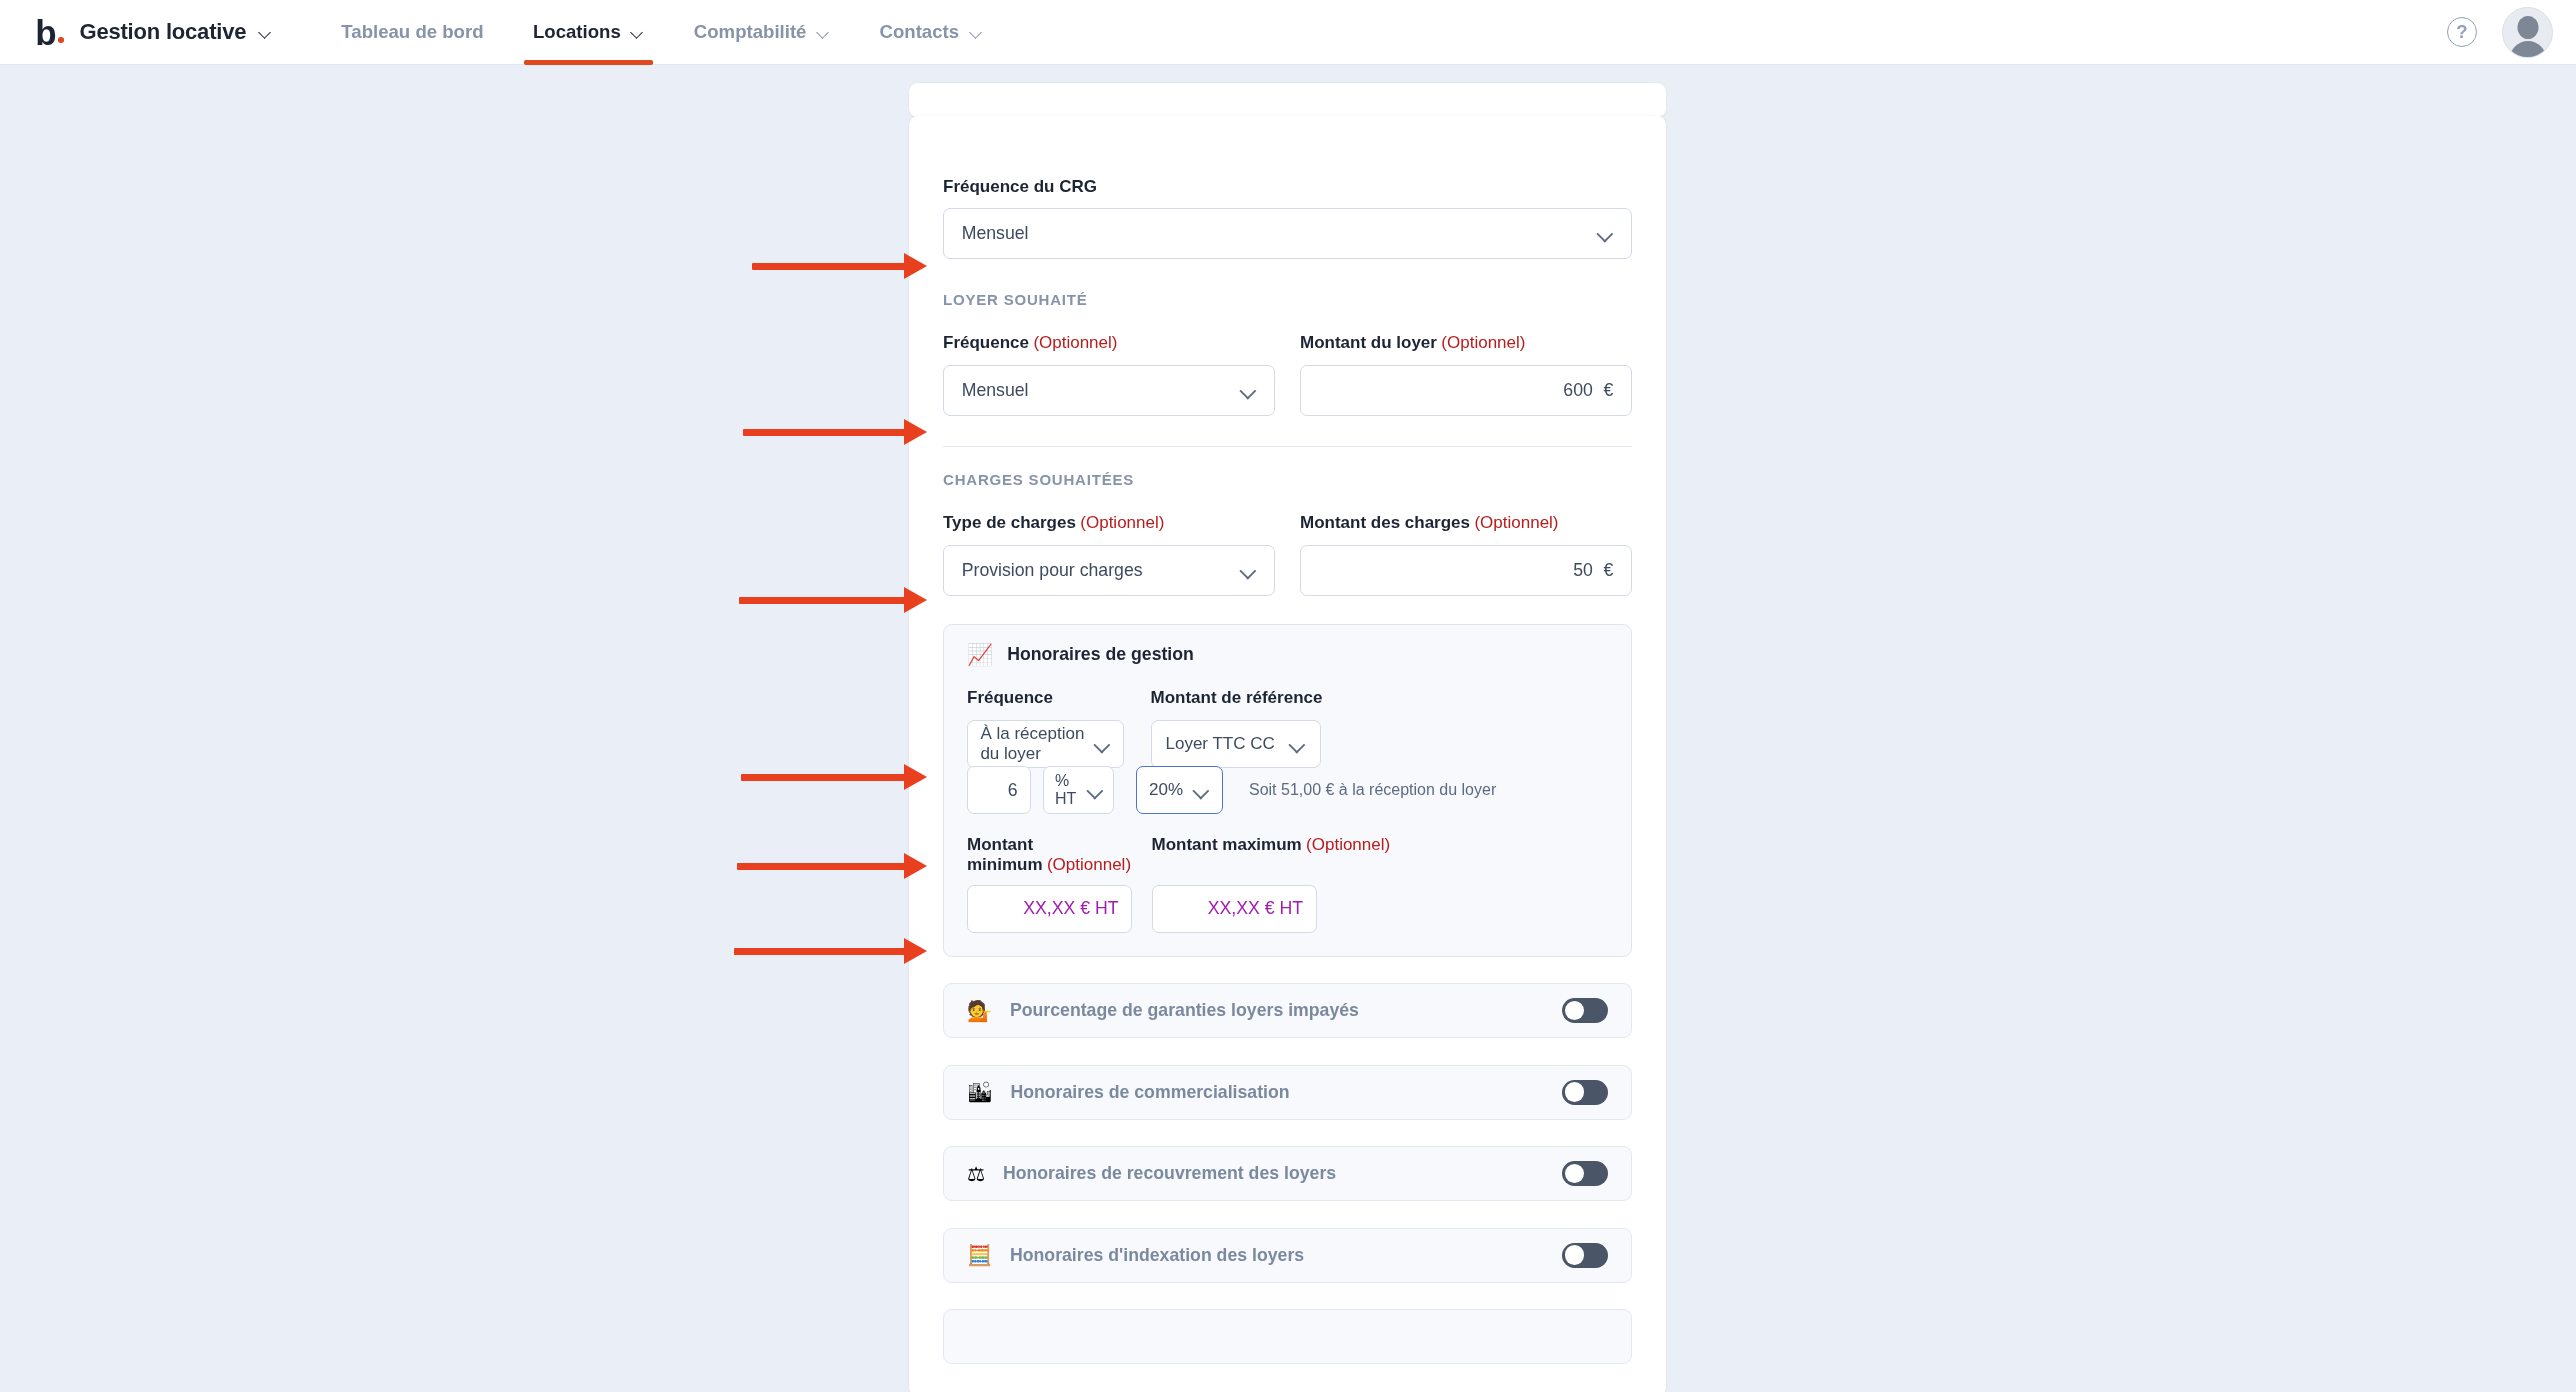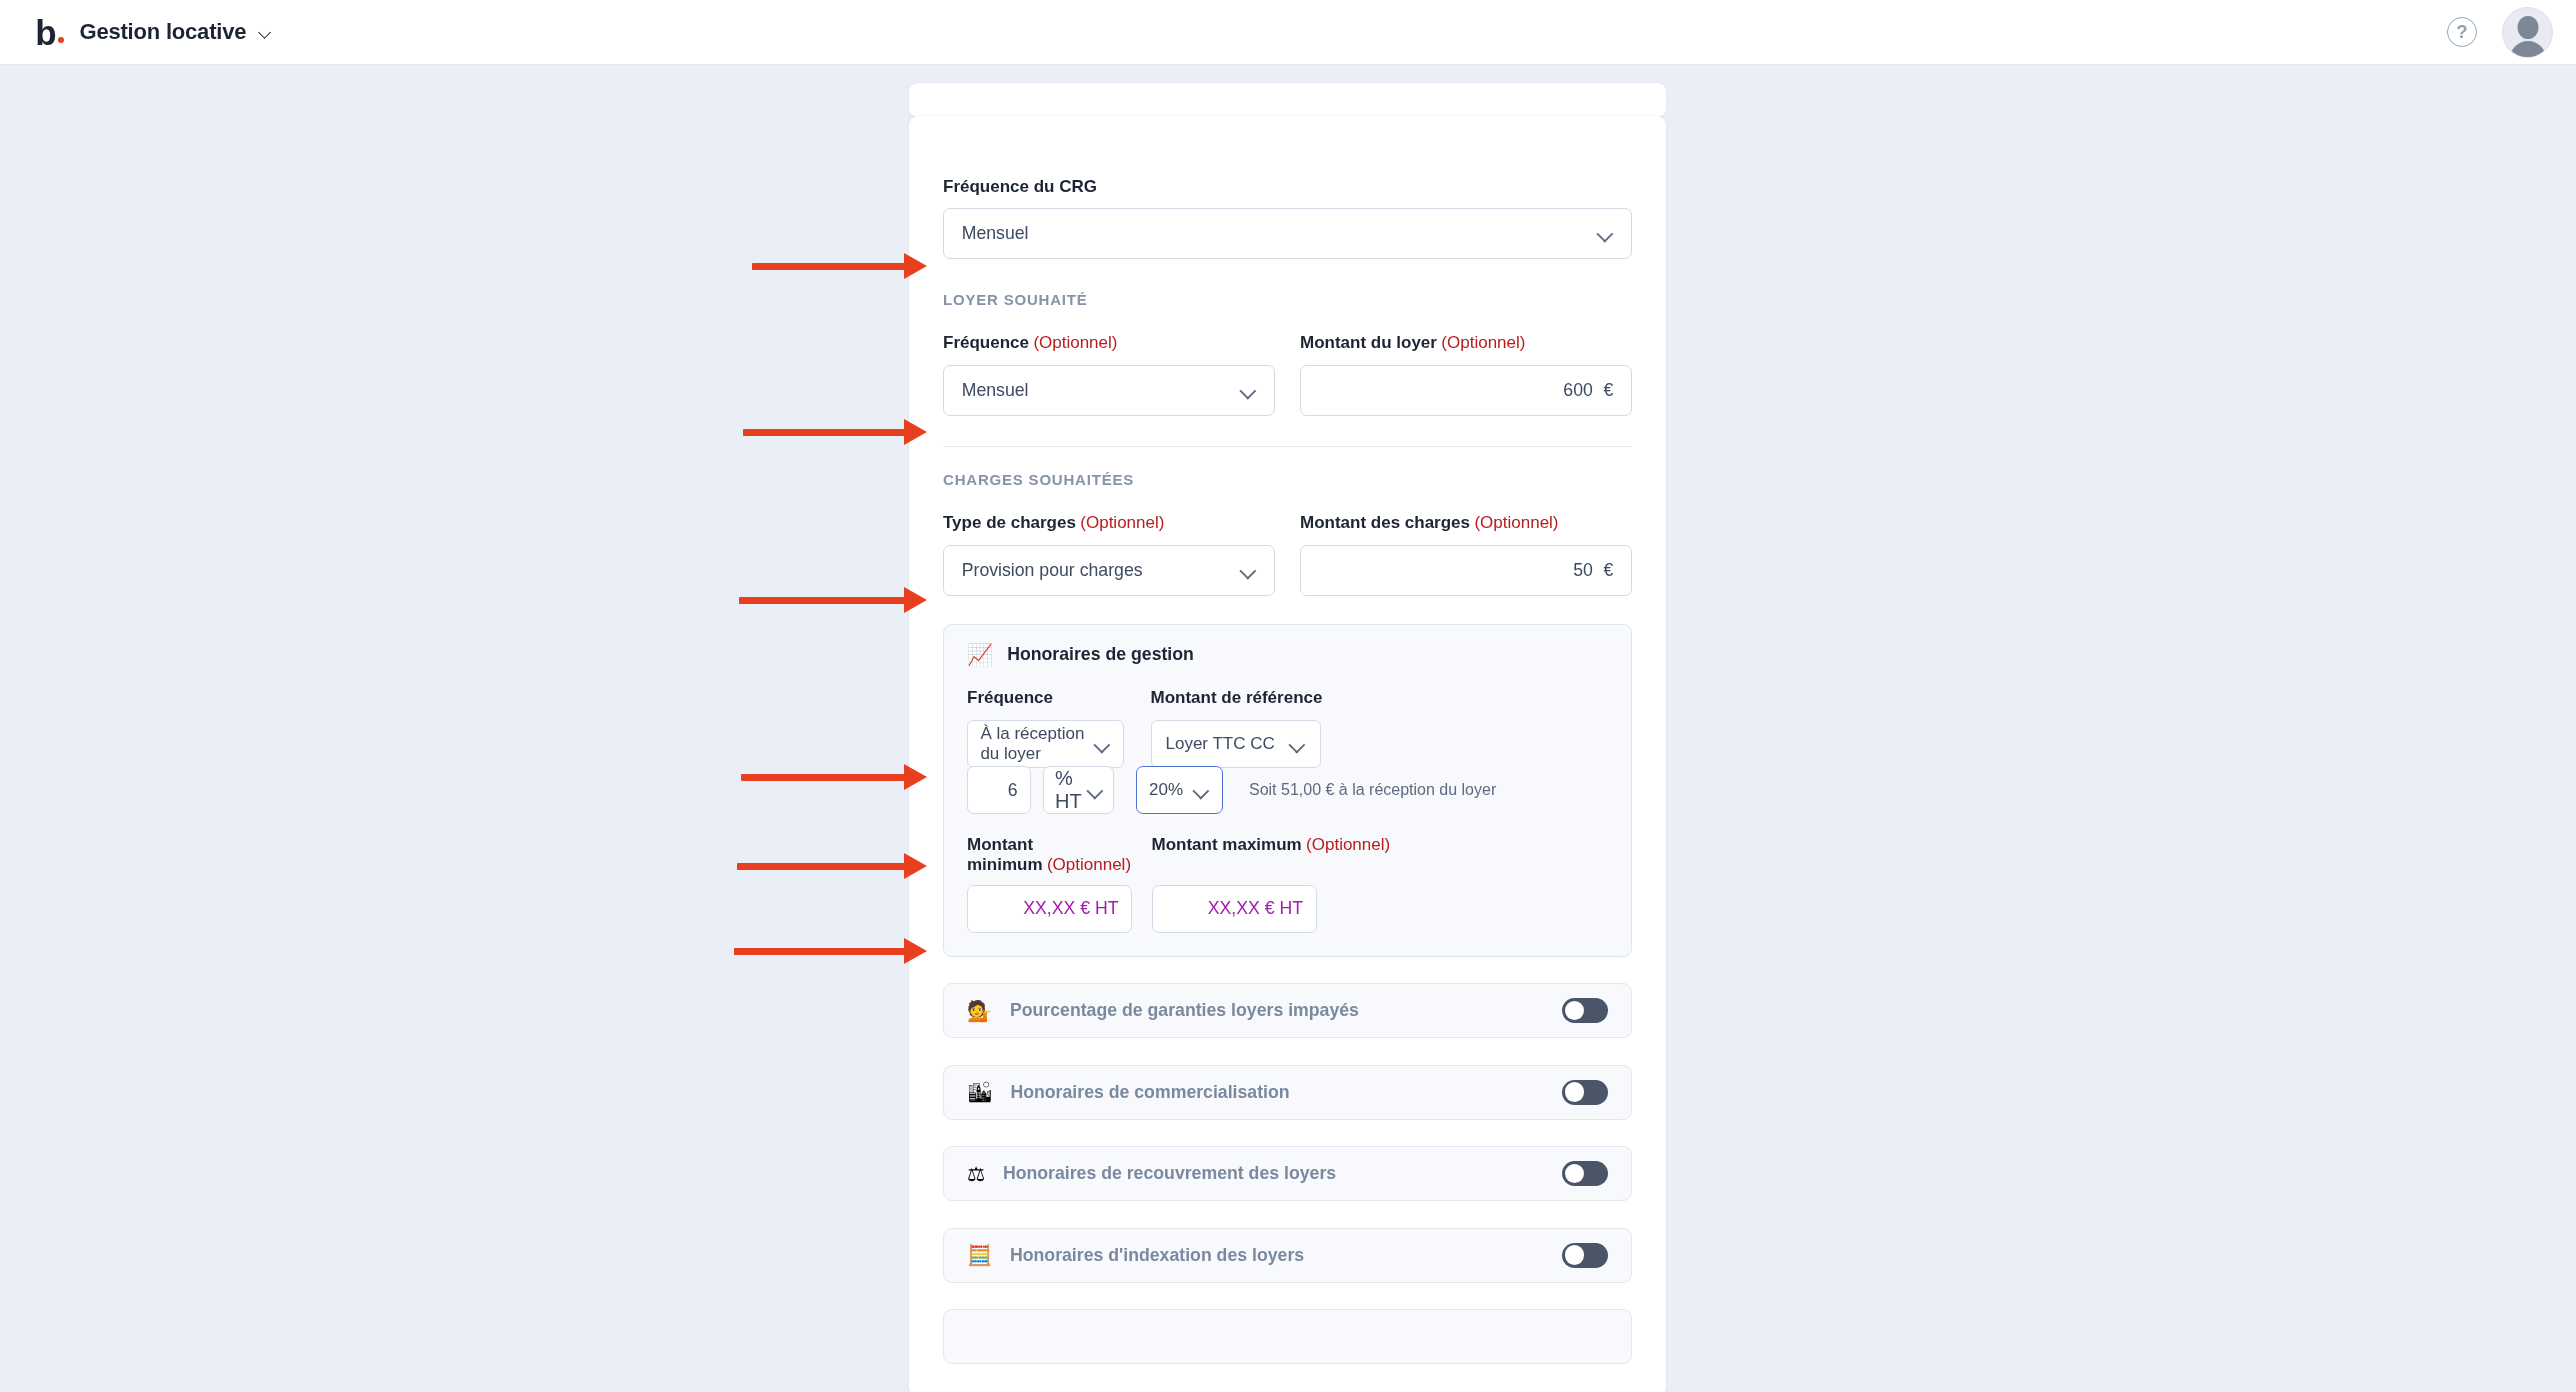--- a/index.html
+++ b/index.html
@@ -190,20 +190,37 @@
 <body>
 
 <div class="topbar">
   <div class="brand-logo">
     <span>b</span>
     <span class="dot"></span>
   </div>
   <div class="brand-name">Gestion locative</div>
   <span class="chev" style="color:#1d2433;margin-left:12.4px;"></span>
 
+  <div class="nav-items">
+    <div class="nav-item">
+      <span>Tableau de bord</span>
+    </div>
+    <div class="nav-item active">
+      <span>Locations</span>
+      <span class="chev"></span>
+    </div>
+    <div class="nav-item">
+      <span>Comptabilité</span>
+      <span class="chev"></span>
+    </div>
+    <div class="nav-item">
+      <span>Contacts</span>
+      <span class="chev"></span>
+    </div>
+  </div>
 
   <div class="topbar-right">
     <div class="help-icon">
       <span>?</span>
     </div>
     <div class="avatar">
       <div class="head"></div>
       <div class="body"></div>
     </div>
   </div>
@@ -294,21 +311,21 @@
           </div>
         </div>
       </div>
 
 
       <div style="display:flex; align-items:center; gap:12.4px; margin-top:-1.8px;">
         <div class="ctrl num" style="width:64px; height:48px; padding:0 12.4px;">
           <span>6</span>
         </div>
         <div class="ctrl" style="width:71px; height:48px; padding:0 10.6px;">
-          <span style="font-size:20px;">% HT</span>
+          <span style="font-size:16px;">% HT</span>
           <span class="sel-chev" style="margin-left:5.3px;"></span>
         </div>
         <div class="ctrl focus" style="width:87px; height:48px; padding:0 12.4px; margin-left:8.8px;">
           <span style="font-size:17px;">20%</span>
           <span class="sel-chev"></span>
         </div>
         <div style="font-size:16px; color:#5d6b82; margin-left:14px;">Soit 51,00 € à la réception du loyer</div>
       </div>
 
       <div style="display:flex; gap:19.5px; margin-top:21px;">

